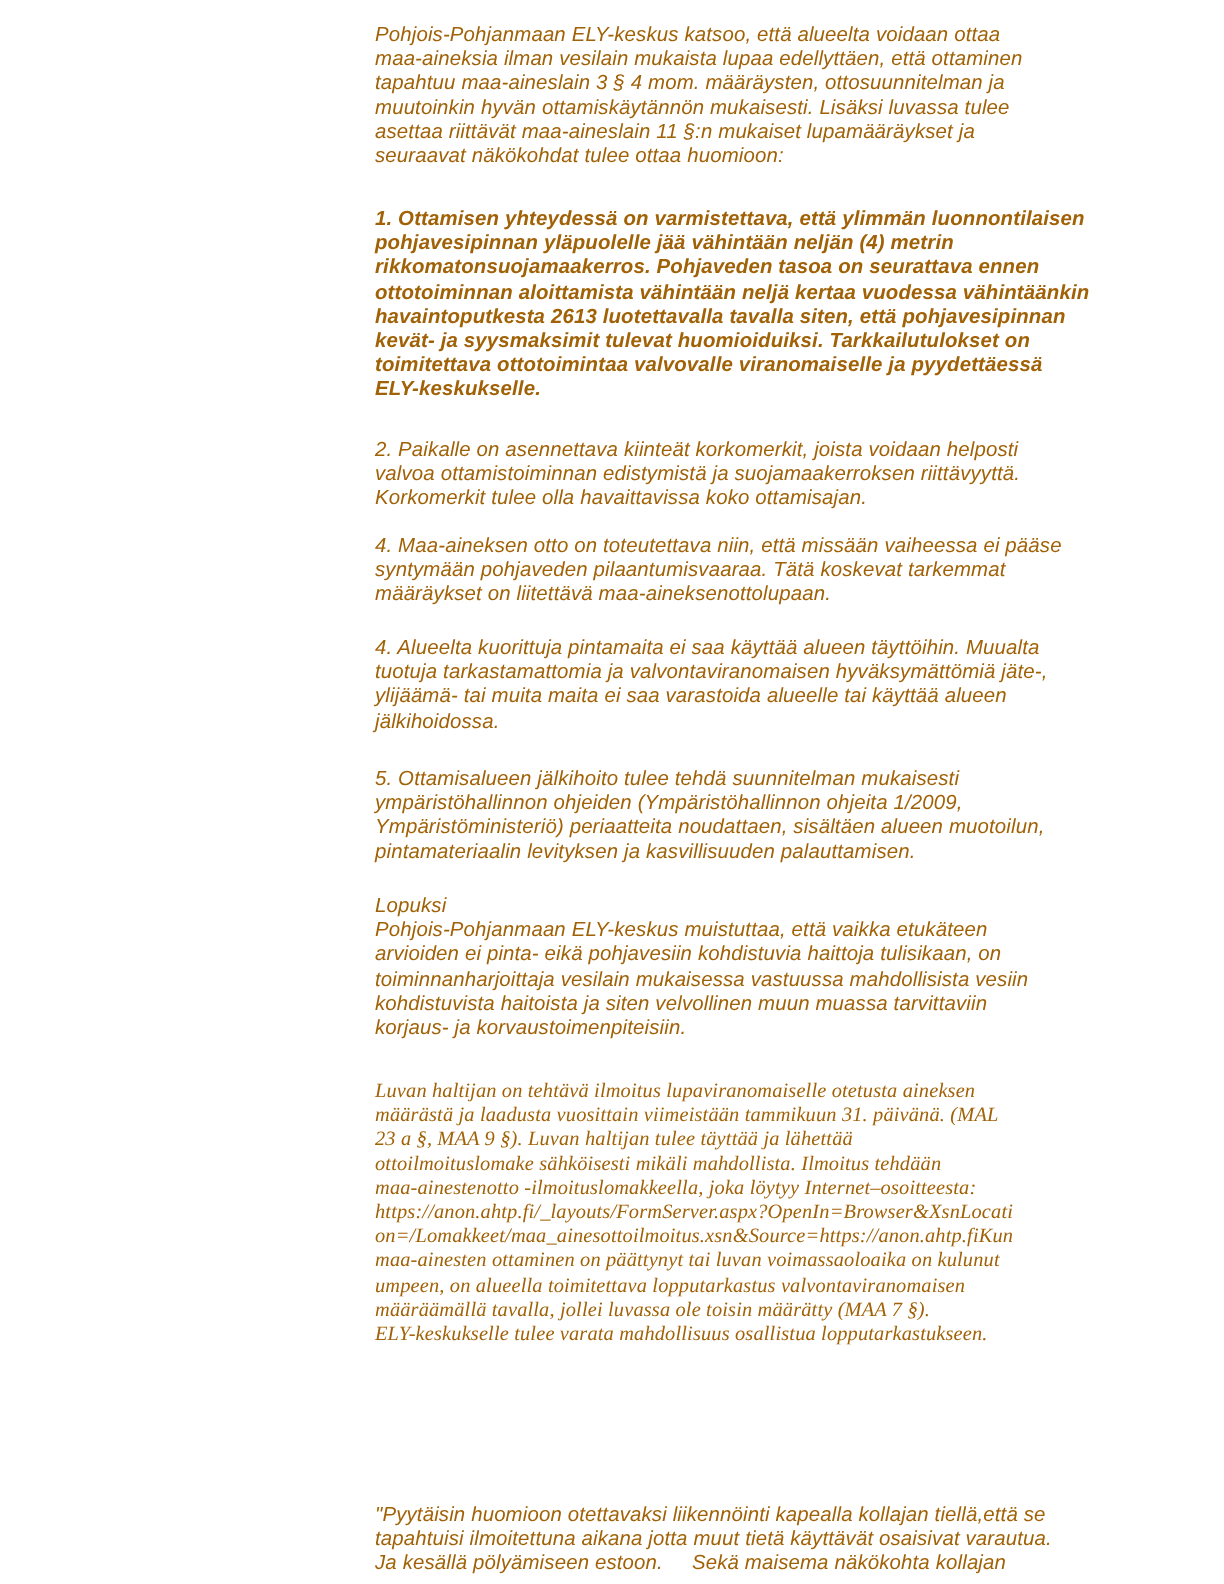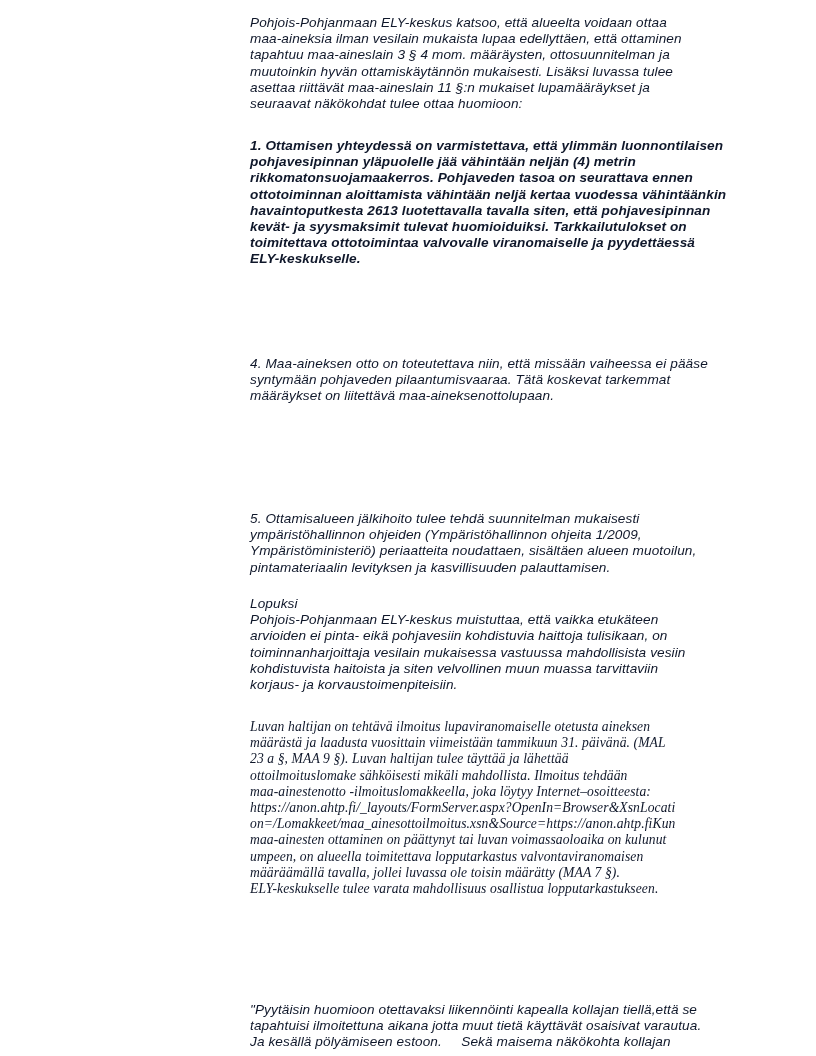--- a/index.html
+++ b/index.html
@@ -8,21 +8,21 @@
     padding: 0;
     background: #ffffff;
   }
   .page {
     position: relative;
     width: 816px;
     height: 1056px;
     background: #ffffff;
     overflow: hidden;
     font-family: "Liberation Sans", "DejaVu Sans", sans-serif;
-    color: #0f172a;
+    color: #a16207;
   }
   .para {
     position: absolute;
     left: 250px;
     width: 560px;
     margin: 0;
     font-size: 13.6px;
     line-height: 16.2px;
     white-space: pre;          
     font-style: italic;
@@ -49,25 +49,32 @@
 
   <p class="para" style="top: 138px; font-weight: bold;">1. Ottamisen yhteydessä on varmistettava, että ylimmän luonnontilaisen
 pohjavesipinnan yläpuolelle jää vähintään neljän (4) metrin
 rikkomatonsuojamaakerros. Pohjaveden tasoa on seurattava ennen
 ottotoiminnan aloittamista vähintään neljä kertaa vuodessa vähintäänkin
 havaintoputkesta 2613 luotettavalla tavalla siten, että pohjavesipinnan
 kevät- ja syysmaksimit tulevat huomioiduiksi. Tarkkailutulokset on
 toimitettava ottotoimintaa valvovalle viranomaiselle ja pyydettäessä
 ELY-keskukselle.</p>
 
+  <p class="para" style="top: 292px;">2. Paikalle on asennettava kiinteät korkomerkit, joista voidaan helposti
+valvoa ottamistoiminnan edistymistä ja suojamaakerroksen riittävyyttä.
+Korkomerkit tulee olla havaittavissa koko ottamisajan.</p>
 
   <p class="para" style="top: 356px;">4. Maa-aineksen otto on toteutettava niin, että missään vaiheessa ei pääse
 syntymään pohjaveden pilaantumisvaaraa. Tätä koskevat tarkemmat
 määräykset on liitettävä maa-aineksenottolupaan.</p>
 
+  <p class="para" style="top: 424px;">4. Alueelta kuorittuja pintamaita ei saa käyttää alueen täyttöihin. Muualta
+tuotuja tarkastamattomia ja valvontaviranomaisen hyväksymättömiä jäte-,
+ylijäämä- tai muita maita ei saa varastoida alueelle tai käyttää alueen
+jälkihoidossa.</p>
 
   <p class="para" style="top: 511px;">5. Ottamisalueen jälkihoito tulee tehdä suunnitelman mukaisesti
 ympäristöhallinnon ohjeiden (Ympäristöhallinnon ohjeita 1/2009,
 Ympäristöministeriö) periaatteita noudattaen, sisältäen alueen muotoilun,
 pintamateriaalin levityksen ja kasvillisuuden palauttamisen.</p>
 
   <p class="para" style="top: 596px;">Lopuksi
 Pohjois-Pohjanmaan ELY-keskus muistuttaa, että vaikka etukäteen
 arvioiden ei pinta- eikä pohjavesiin kohdistuvia haittoja tulisikaan, on
 toiminnanharjoittaja vesilain mukaisessa vastuussa mahdollisista vesiin

